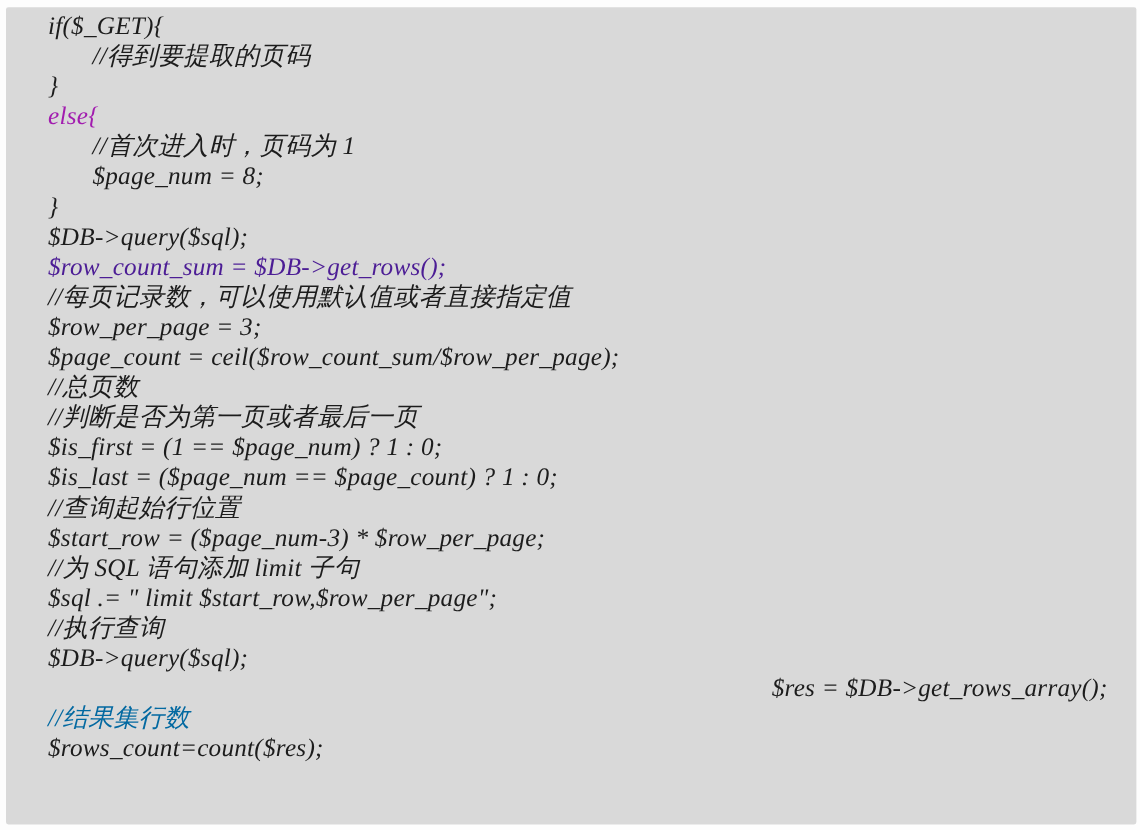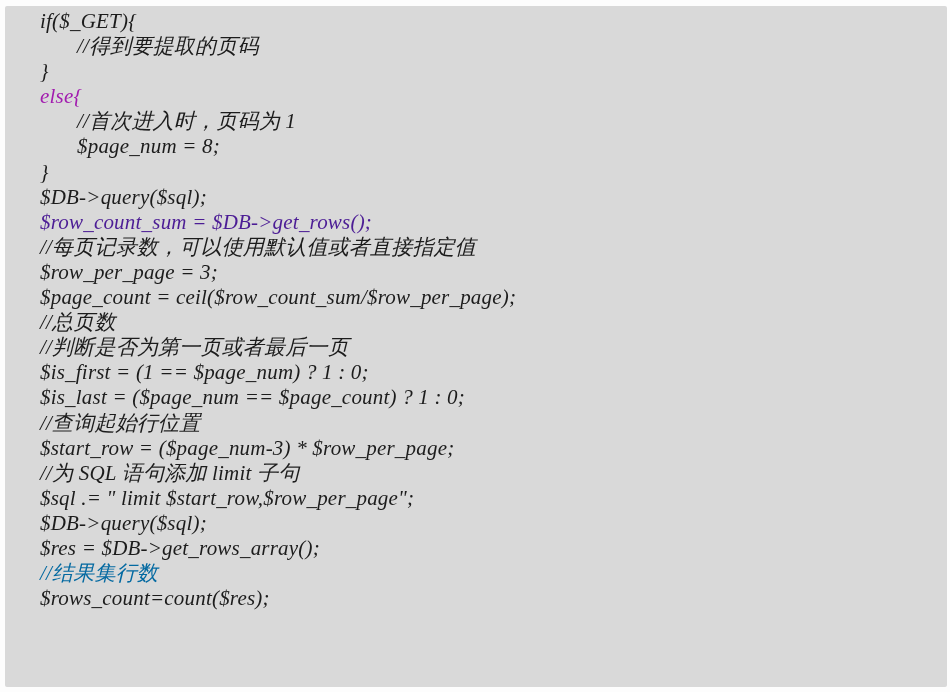--- a/index.html
+++ b/index.html
@@ -60,18 +60,19 @@
       <div class="code-line indent-0" style="color: rgb(28, 28, 28);">$row_per_page = 3;</div>
       <div class="code-line indent-0" style="color: rgb(28, 28, 28);">$page_count = ceil($row_count_sum/$row_per_page);</div>
       <div class="code-line indent-0" style="color: rgb(28, 28, 28);">//总页数</div>
       <div class="code-line indent-0" style="color: rgb(28, 28, 28);">//判断是否为第一页或者最后一页</div>
       <div class="code-line indent-0" style="color: rgb(28, 28, 28);">$is_first = (1 == $page_num) ? 1 : 0;</div>
       <div class="code-line indent-0" style="color: rgb(28, 28, 28);">$is_last = ($page_num == $page_count) ? 1 : 0;</div>
       <div class="code-line indent-0" style="color: rgb(28, 28, 28);">//查询起始行位置</div>
       <div class="code-line indent-0" style="color: rgb(28, 28, 28);">$start_row = ($page_num-3) * $row_per_page;</div>
       <div class="code-line indent-0" style="color: rgb(28, 28, 28);">//为 SQL 语句添加 limit 子句</div>
       <div class="code-line indent-0" style="color: rgb(28, 28, 28);">$sql .= " limit $start_row,$row_per_page";</div>
+      <div class="code-line indent-0" style="color: rgb(28, 28, 28);">//执行查询</div>
       <div class="code-line indent-0" style="color: rgb(28, 28, 28);">$DB-&gt;query($sql);</div>
-      <div class="code-line indent-0" style="color: rgb(28, 28, 28);">$res = $DB-&gt;get_rows_array();</div>
+      <div class="code-line indent-0" style="color: rgb(28, 28, 28); text-align: right;">$res = $DB-&gt;get_rows_array();</div>
       <div class="code-line indent-0" style="color: #0369a1;">//结果集行数</div>
       <div class="code-line indent-0" style="color: rgb(28, 28, 28);">$rows_count=count($res);</div>
     </div>
 </div>
 
 </body></html>

